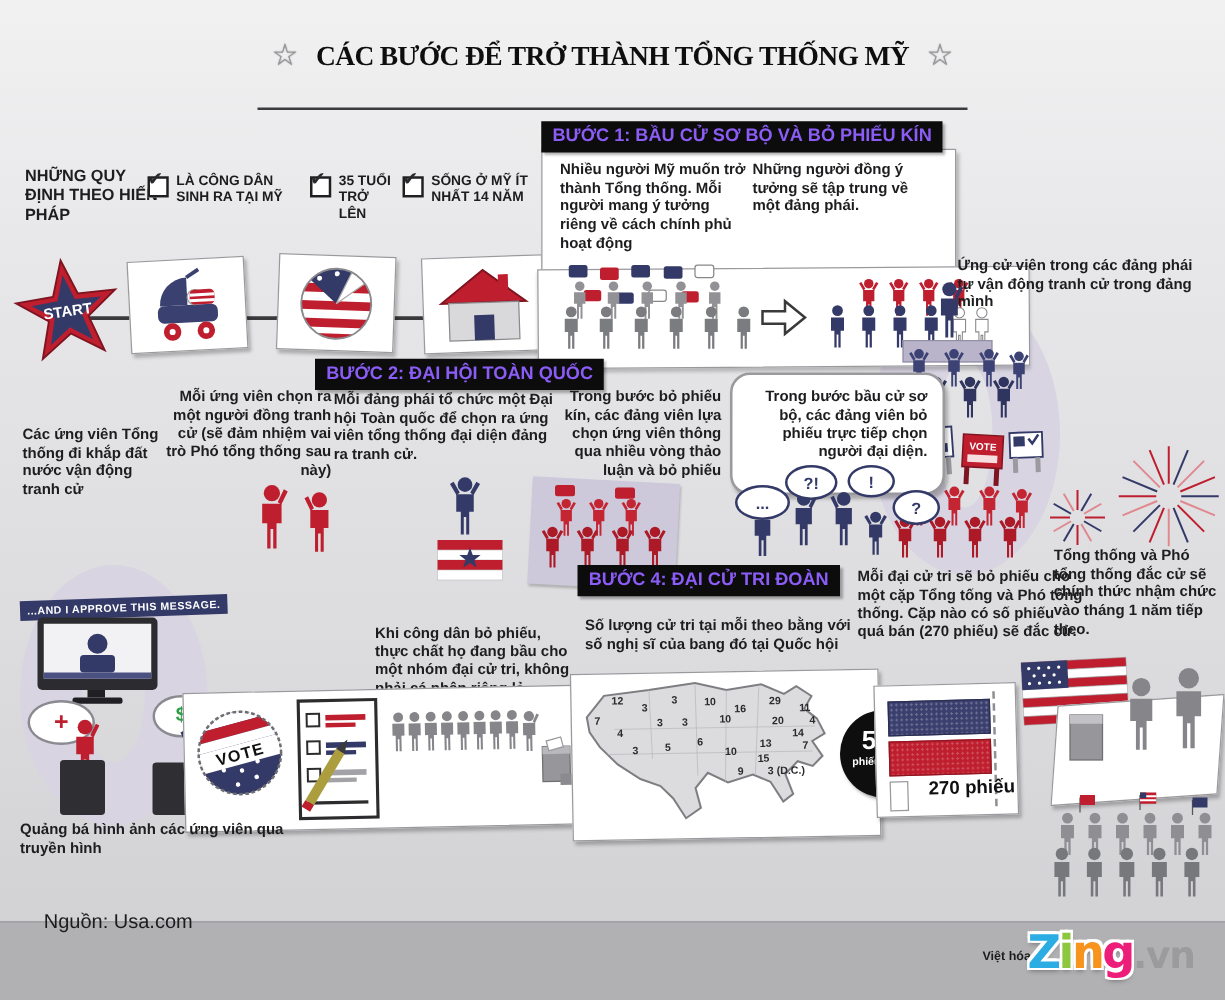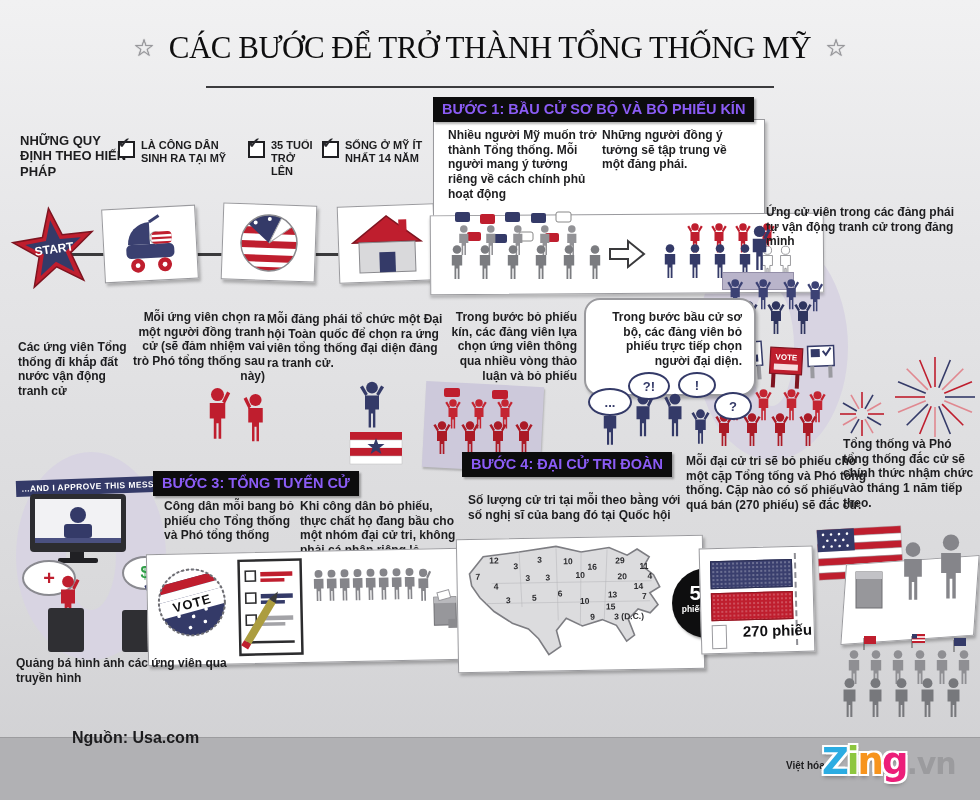--- a/index.html
+++ b/index.html
@@ -10,21 +10,21 @@
   .txt{font-size:12px;line-height:1.22;font-weight:bold;color:#1d1d1f;}
   .tr{text-align:right;}
   .step-hdr{background:#0c0c0d;color:#8b5cf6;font-weight:bold;font-size:14.5px;
             padding:4px 9px 5px;white-space:nowrap;box-shadow:2px 2px 2px rgba(0,0,0,.3);}
   .panel{background:#fff;border:1px solid #9a9a9e;box-shadow:2px 3px 3px rgba(0,0,0,.25);}
   .ring{border-radius:50%;box-sizing:border-box;}
   .bubble{background:#fff;border:2px solid #8a8a90;border-radius:50%;
           display:flex;align-items:center;justify-content:center;font-weight:bold;}
   .title-row{display:flex;align-items:center;justify-content:center;gap:14px;width:100%;}
   .title-star{font-size:24px;color:#9a9aa0;text-shadow:0 0 1px #555;}
-  .title-text{font-family:"Liberation Serif",serif;font-weight:normal;font-size:31px;
+  .title-text{font-family:"Liberation Serif",serif;font-weight:bold;font-size:22px;
               letter-spacing:-.5px;color:#0e0e0f;}
   .chk{display:flex;gap:6px;align-items:flex-start;}
   .chk-box{width:13px;height:13px;border:2.5px solid #1f1f22;background:#fff;position:relative;flex:0 0 auto;margin-top:2px;}
   .chk-mark{position:absolute;left:-2px;top:-9px;font-size:15px;color:#2a2a2e;}
   .chk-label{font-size:11px;font-weight:bold;line-height:1.2;}
   .footer{background:#b1b1b4;border-top:1px solid #9c9c9f;}
   .zing{font-family:"DejaVu Sans",sans-serif;font-weight:bold;font-size:37px;letter-spacing:-2px;
         text-shadow:-2px -2px 0 #fff,2px -2px 0 #fff,-2px 2px 0 #fff,2px 2px 0 #fff,0 3px 4px rgba(0,0,0,.35);}
   .zing .vn{font-size:30px;color:#9b9b9e;letter-spacing:-1px;text-shadow:none;font-weight:bold;}
   .z0{color:#2bace2}.z1{color:#8dc63f}.z2{color:#f7941e}.z3{color:#ec1e79}
@@ -267,20 +267,21 @@
       <use href="#i-cheer" transform="translate(0,24)" fill="#ab1a26"></use>
       <use href="#i-cheer" transform="translate(28,24)" fill="#ab1a26"></use>
       <use href="#i-cheer" transform="translate(56,24)" fill="#ab1a26"></use>
       <use href="#i-cheer" transform="translate(84,24)" fill="#ab1a26"></use>
     </g>
   </svg>
 
   <div class="abs panel" style="left:584px;top:298px;width:168px;height:94px;border-radius:16px;border-width:2px;"></div>
   <div class="abs txt tr" style="left:596px;top:310px;width:146px;">Trong bước bầu cử sơ bộ, các đảng viên bỏ phiếu trực tiếp chọn người đại diện.</div>
 
+  <div class="abs step-hdr" style="left:252px;top:287px;">BƯỚC 2: ĐẠI HỘI TOÀN QUỐC</div>
   <div class="abs txt tr" style="left:130px;top:310px;width:135px;">Mỗi ứng viên chọn ra một người đồng tranh cử (sẽ đảm nhiệm vai trò Phó tổng thống sau này)</div>
   <div class="abs txt" style="left:18px;top:340px;width:118px;">Các ứng viên Tổng thống đi khắp đất nước vận động tranh cử</div>
   <div class="abs txt" style="left:267px;top:312px;width:178px;">Mỗi đảng phái tổ chức một Đại hội Toàn quốc để chọn ra ứng viên tổng thống đại diện đảng ra tranh cử.</div>
   <div class="abs txt tr" style="left:444px;top:310px;width:133px;">Trong bước bỏ phiếu kín, các đảng viên lựa chọn ứng viên thông qua nhiều vòng thảo luận và bỏ phiếu</div>
 
   <svg class="abs" style="left:196px;top:382px;" width="80" height="86" viewBox="0 0 80 86">
     <g fill="#bf1e2e">
       <use href="#i-wave" transform="translate(6,4) scale(1.55)"></use>
       <use href="#i-wave" transform="translate(74,10) scale(-1.45,1.45)"></use>
     </g>
@@ -348,22 +349,20 @@
     <g fill="#bf1e2e">
         <use href="#i-wave" transform="translate(8,0) scale(1.4)"></use>
       </g>
     <g fill="#343a68">
         <use href="#i-wave" transform="translate(122,6) scale(-1.3,1.3)"></use>
       </g>
     <rect x="2" y="34" width="36" height="44" rx="3" fill="#2f2f33"></rect>
     <rect x="76" y="36" width="36" height="42" rx="3" fill="#2f2f33"></rect>
   </svg>
 
-  <div class="abs step-hdr" style="left:153px;top:471px;">BƯỚC 3: TỔNG TUYỂN CỬ</div>
-  <div class="abs txt" style="left:164px;top:499px;width:132px;">Công dân mỗi bang bỏ phiếu cho Tổng thống và Phó tổng thống</div>
   <div class="abs txt" style="left:300px;top:499px;width:160px;">Khi công dân bỏ phiếu, thực chất họ đang bầu cho một nhóm đại cử tri, không phải cá nhân riêng lẻ</div>
 
   <div class="abs panel" style="left:147px;top:551px;width:315px;height:110px;transform:rotate(-1.2deg);">
     <svg style="position:absolute;left:8px;top:12px;" width="72" height="72" viewBox="0 0 72 72">
       <defs>
           <clipPath id="bclip">
             <circle cx="36" cy="36" r="33"></circle>
           </clipPath>
         </defs>
       <g clip-path="url(#bclip)" transform="rotate(-14 36 36)">
@@ -577,19 +576,19 @@
       <use href="#i-person" transform="translate(26,42) scale(1.15)"></use>
       <use href="#i-person" transform="translate(52,42) scale(1.15)"></use>
       <use href="#i-person" transform="translate(78,42) scale(1.15)"></use>
       <use href="#i-person" transform="translate(104,42) scale(1.15)"></use>
     </g>
   </svg>
 
   <div class="abs txt" style="left:16px;top:656px;width:230px;">Quảng bá hình ảnh các ứng viên qua truyền hình</div>
 
   <div class="abs footer" style="left:0;top:737px;width:980px;height:63px;"></div>
-  <div class="abs" style="left:35px;top:729px;font-size:16px;font-weight:bold;color:#1c1c1e;margin-left:37px;">Nguồn: Usa.com</div>
+  <div class="abs" style="left:35px;top:729px;font-size:16px;font-weight:normal;color:#1c1c1e;">Nguồn: Usa.com</div>
   <div class="abs" style="left:786px;top:760px;font-size:10px;font-weight:bold;color:#1c1c1e;">Việt hóa:</div>
   <div class="abs zing" style="left:822px;top:740px;">
     <span class="z0">Z</span><span class="z1">i</span><span class="z2">n</span><span class="z3">g</span><span class="vn">.vn</span>
   </div>
 
 </div>
 
 </body></html>

